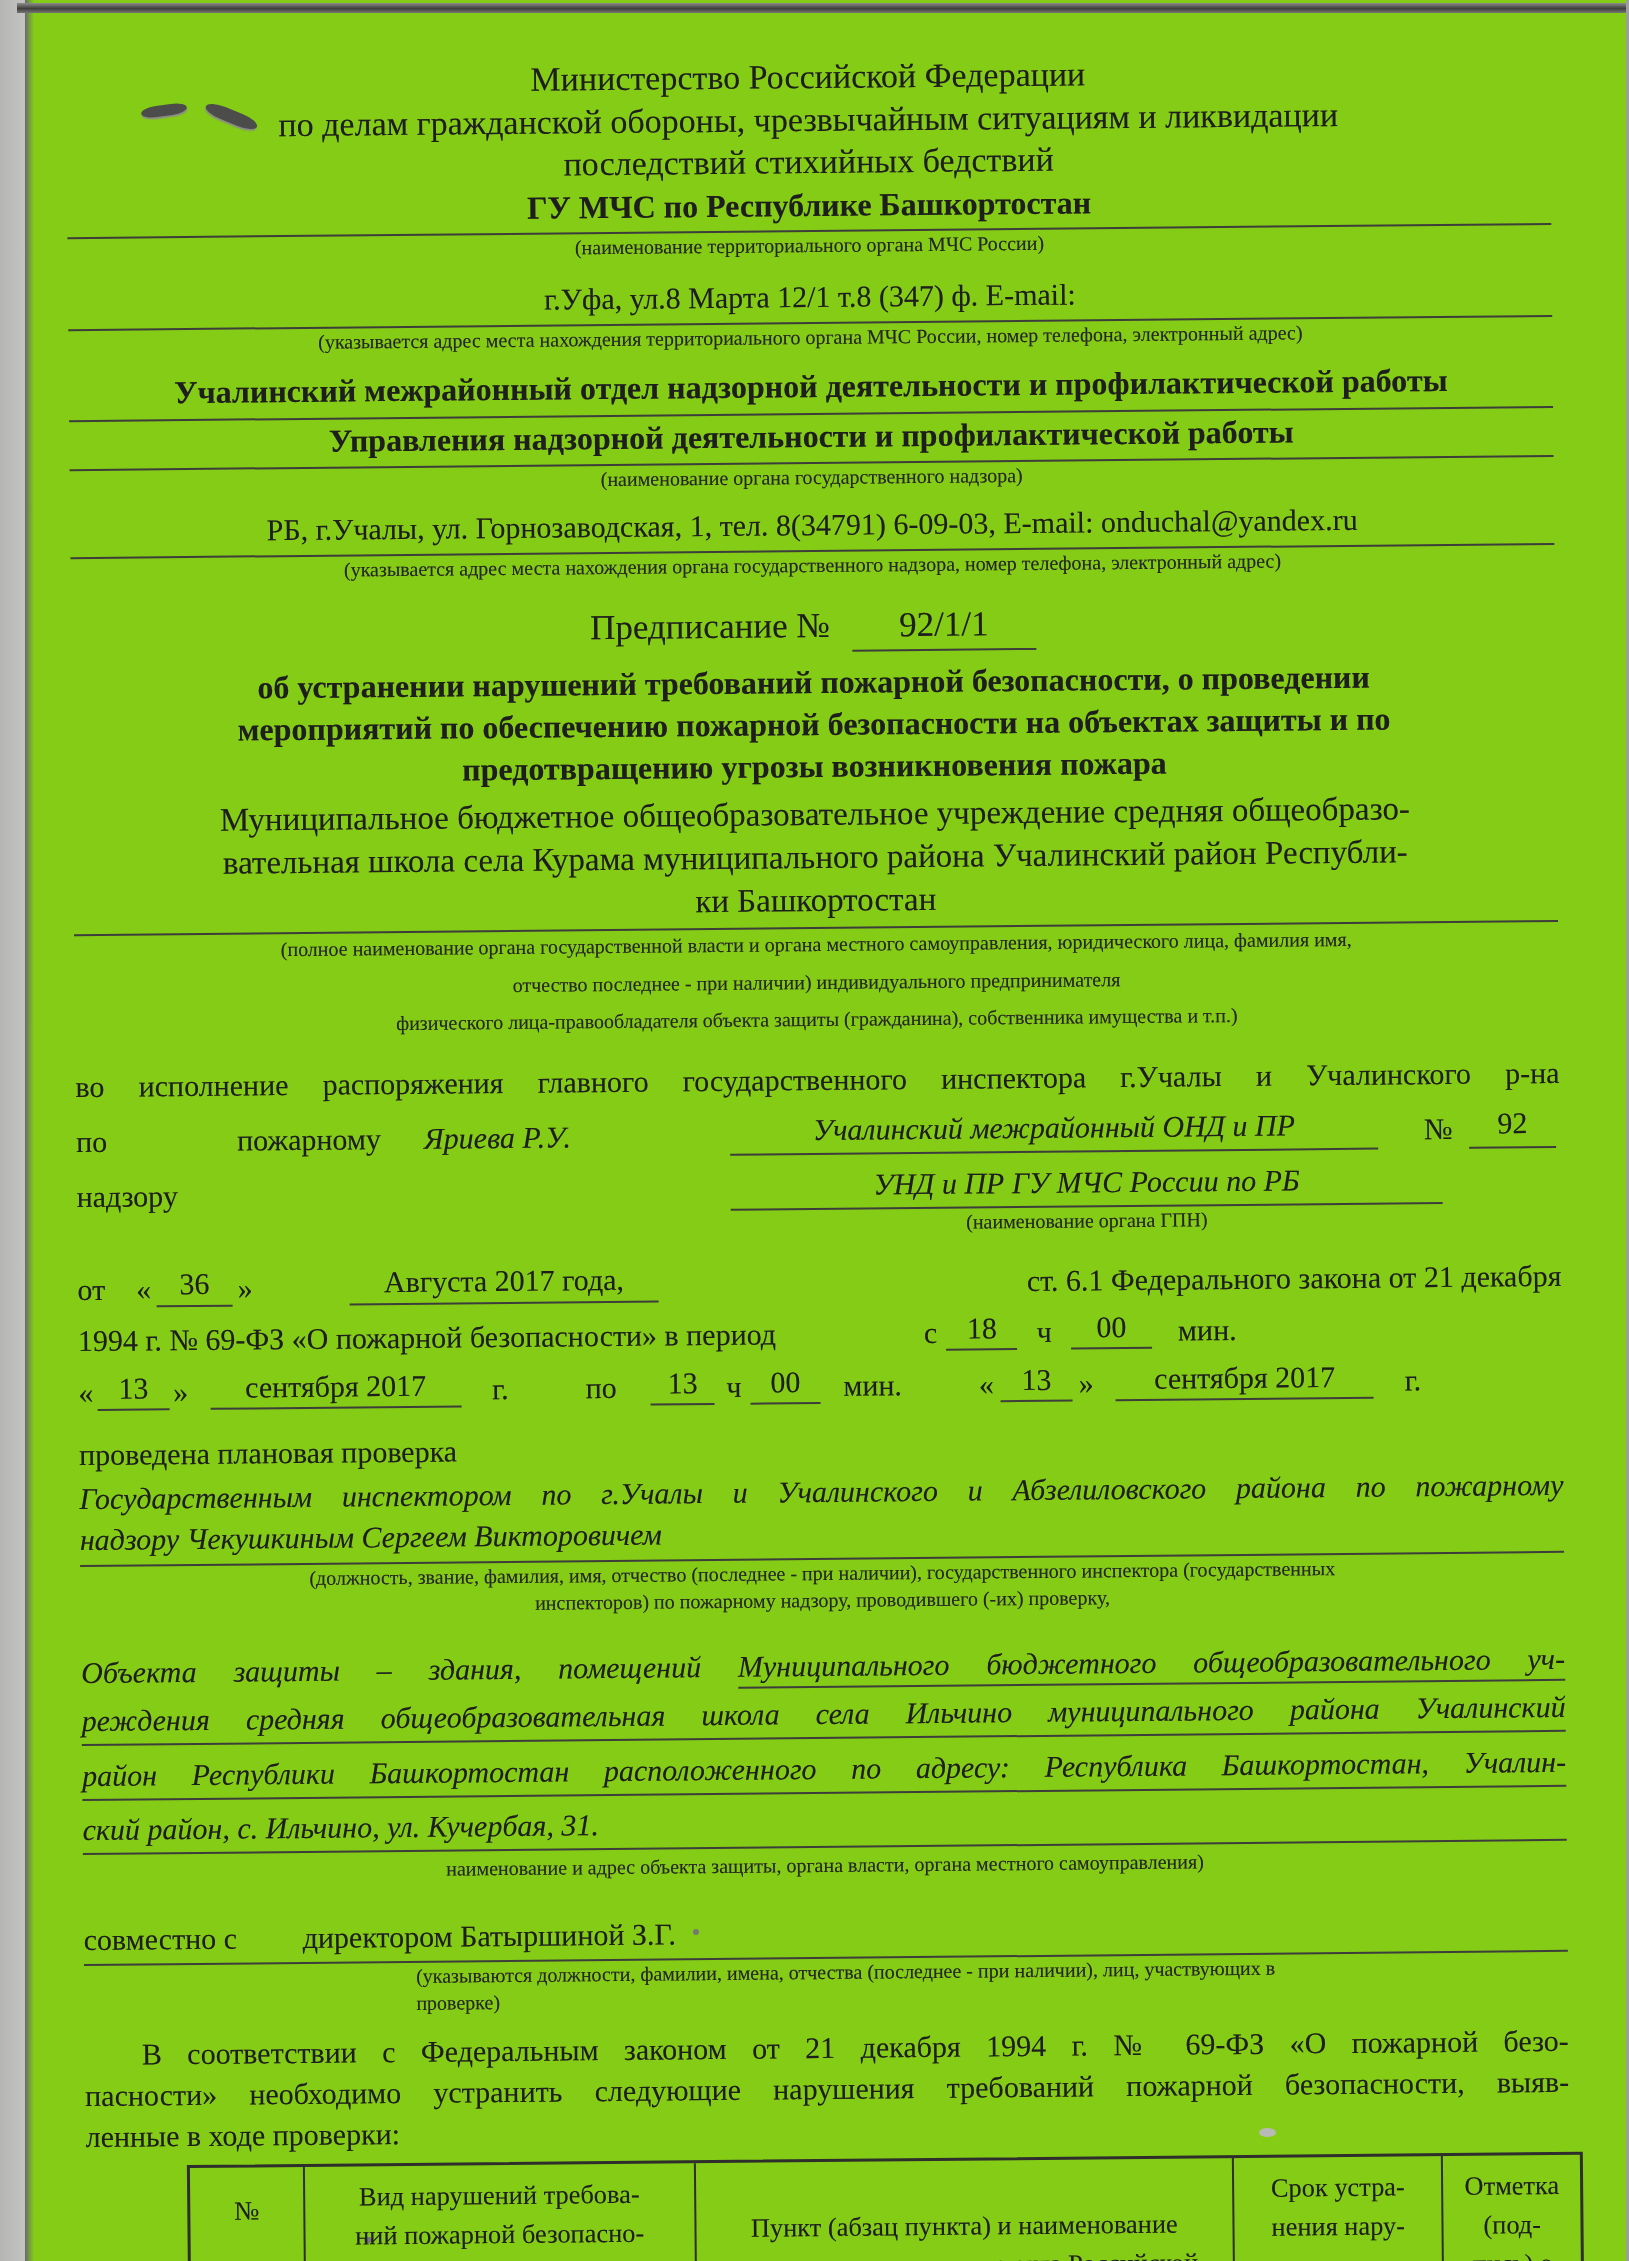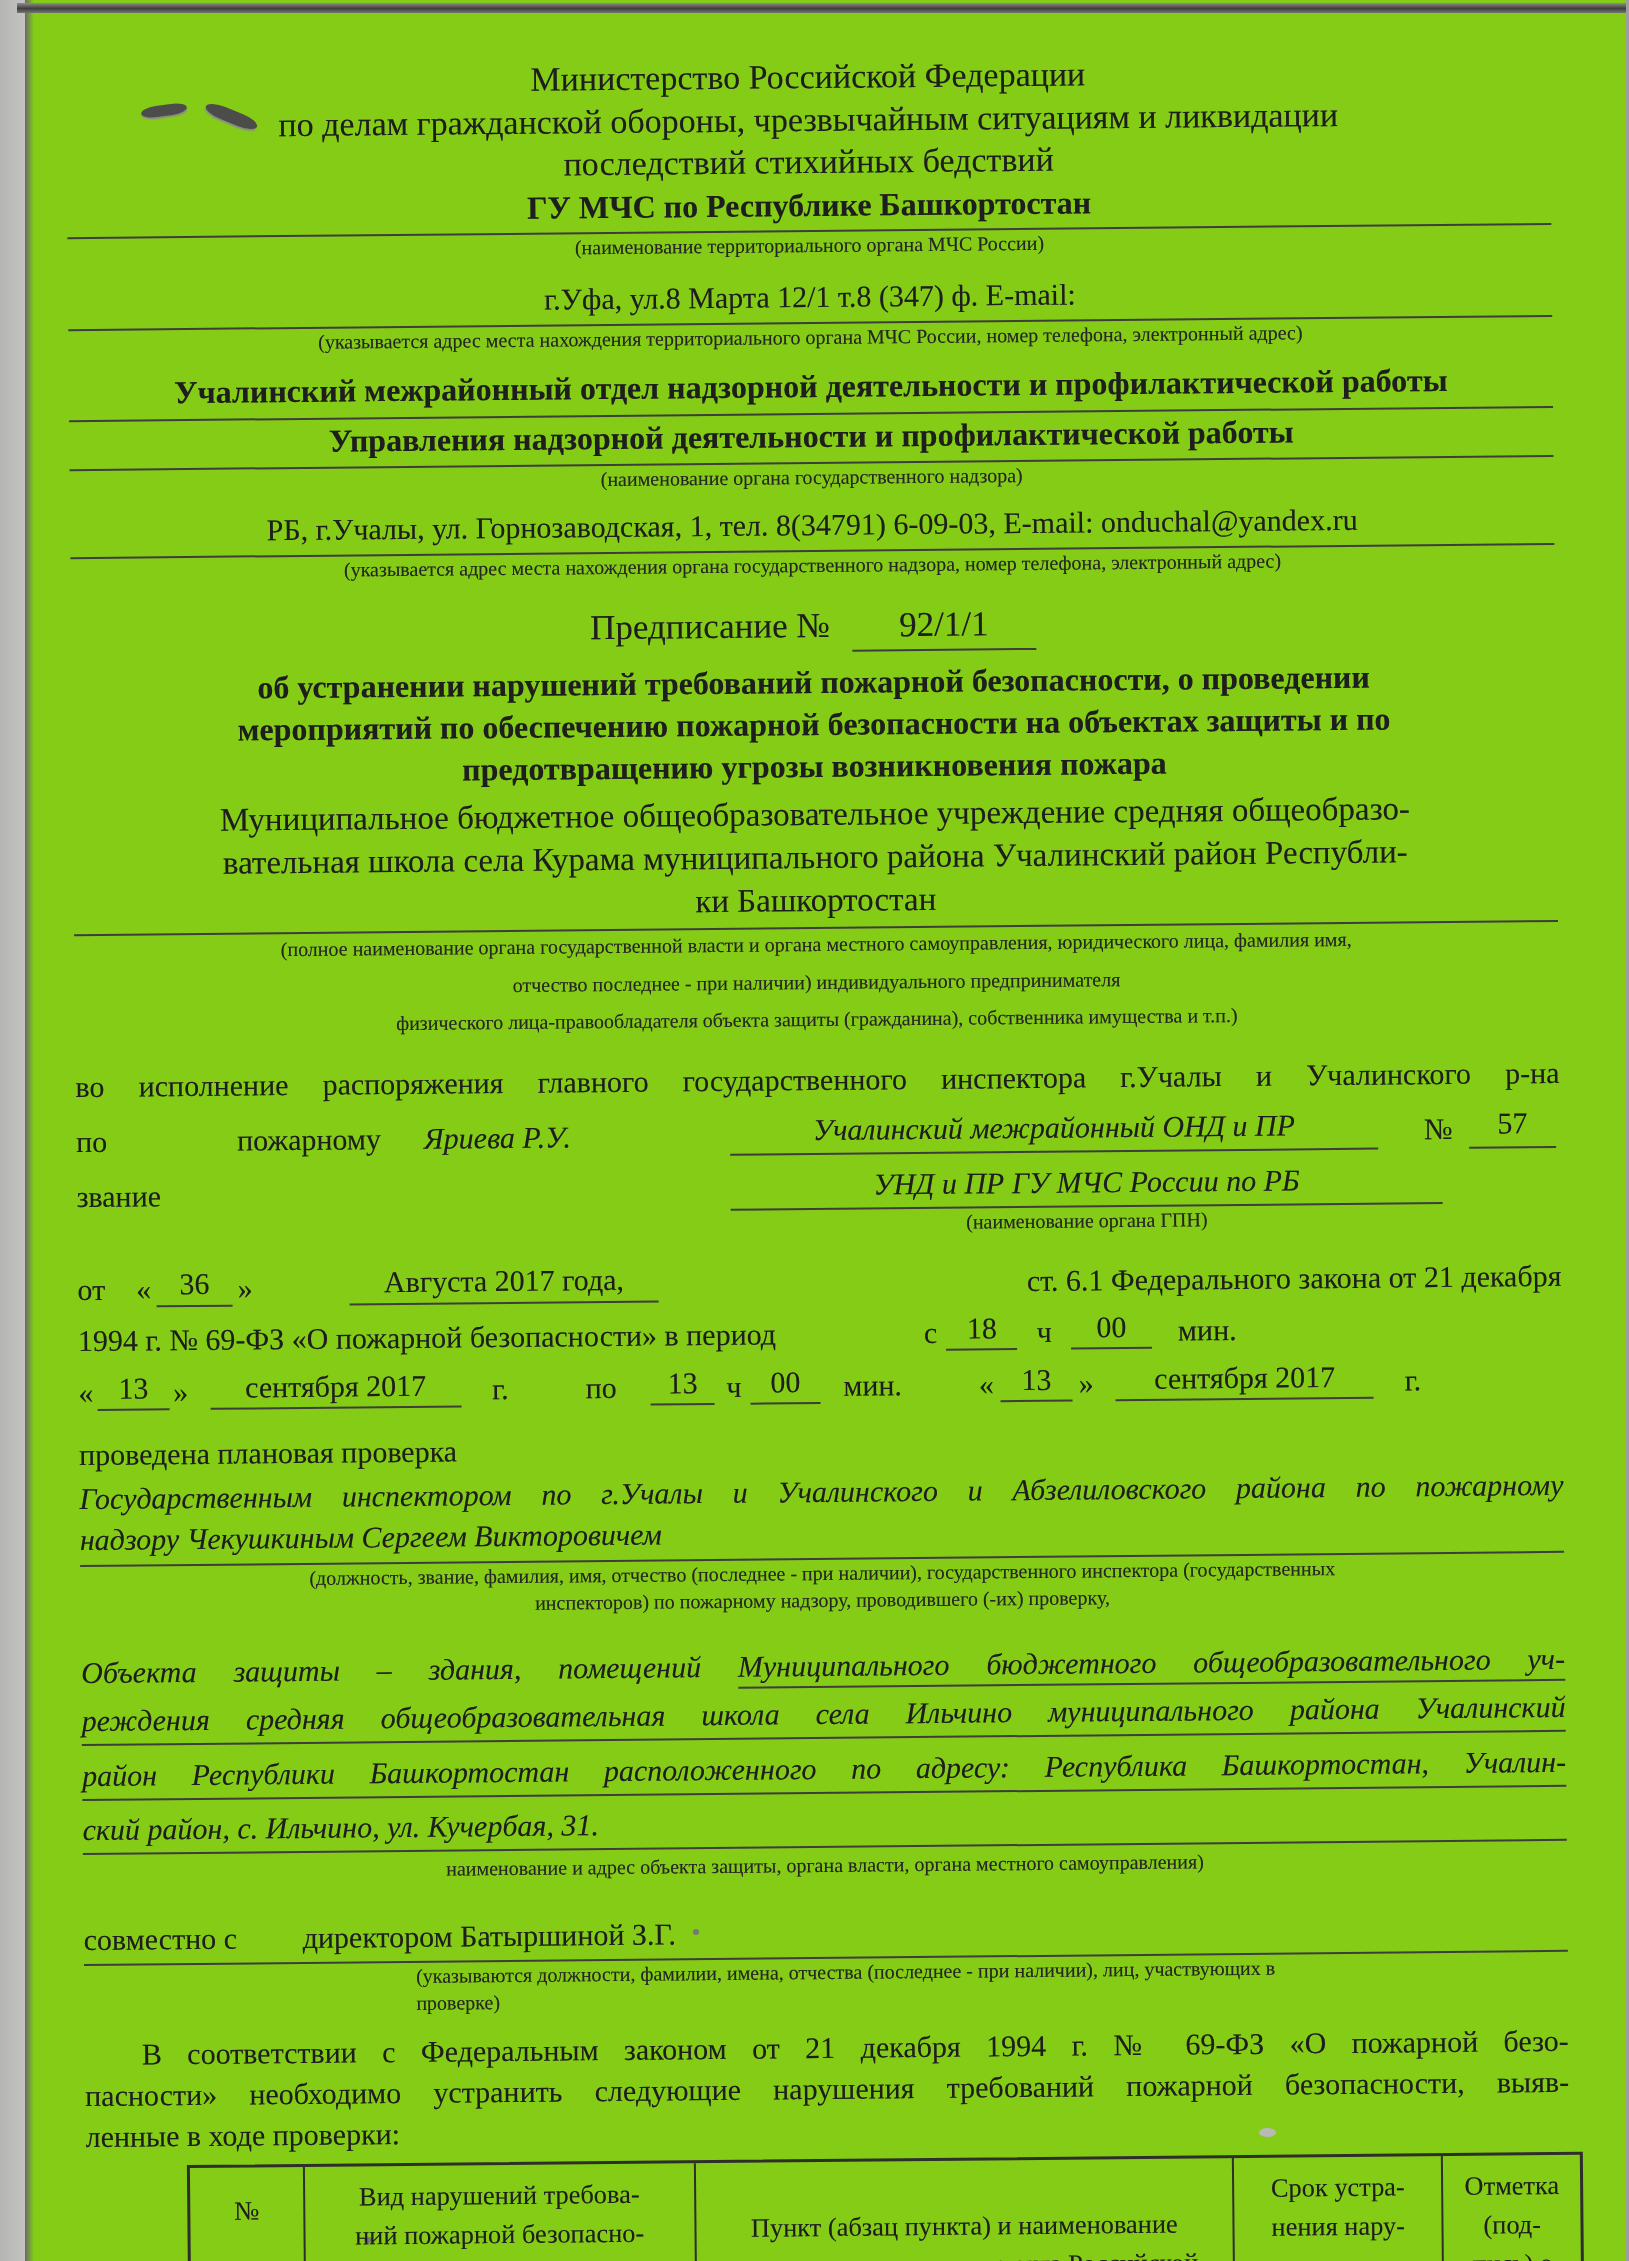--- a/index.html
+++ b/index.html
@@ -102,25 +102,25 @@
     <div class="cap" style="margin-top:10.3px">физического лица-правообладателя объекта защиты (гражданина), собственника имущества и т.п.)</div>
 
     <div class="line j" style="margin-top:26px">во исполнение распоряжения главного государственного инспектора г.Учалы и Учалинского р-на</div>
 
     <div class="posrow">
       <span class="abs line" style="left:0">по</span>
       <span class="abs line" style="left:161px">пожарному</span>
       <span class="abs line i" style="left:348px">Яриева Р.У.</span>
       <span class="abs uf i line" style="left:654px;width:648px">Учалинский межрайонный ОНД и ПР</span>
       <span class="abs line" style="left:1348px">№</span>
-      <span class="abs uf line" style="left:1393px;width:87px">57</span>
+      <span class="abs uf line" style="left:1393px;width:87px">92</span>
     </div>
 
     <div class="posrow">
-      <span class="abs line" style="left:0">звание</span>
+      <span class="abs line" style="left:0">надзору</span>
       <span class="abs uf i line" style="left:654px;width:712px">УНД и ПР ГУ МЧС России по РБ</span>
     </div>
     <div style="margin-left:654px;width:712px" class="cap">(наименование органа ГПН)</div>
 
     <div class="drow" style="margin-top:22px">
       <span>от</span>
       <span style="margin-left:31px">«</span>
       <span class="uf" style="width:76px;margin-left:5.2px">36</span>
       <span style="margin-left:5.2px">»</span>
       <span class="uf" style="width:309px;margin-left:97px">Августа 2017 года,</span>

